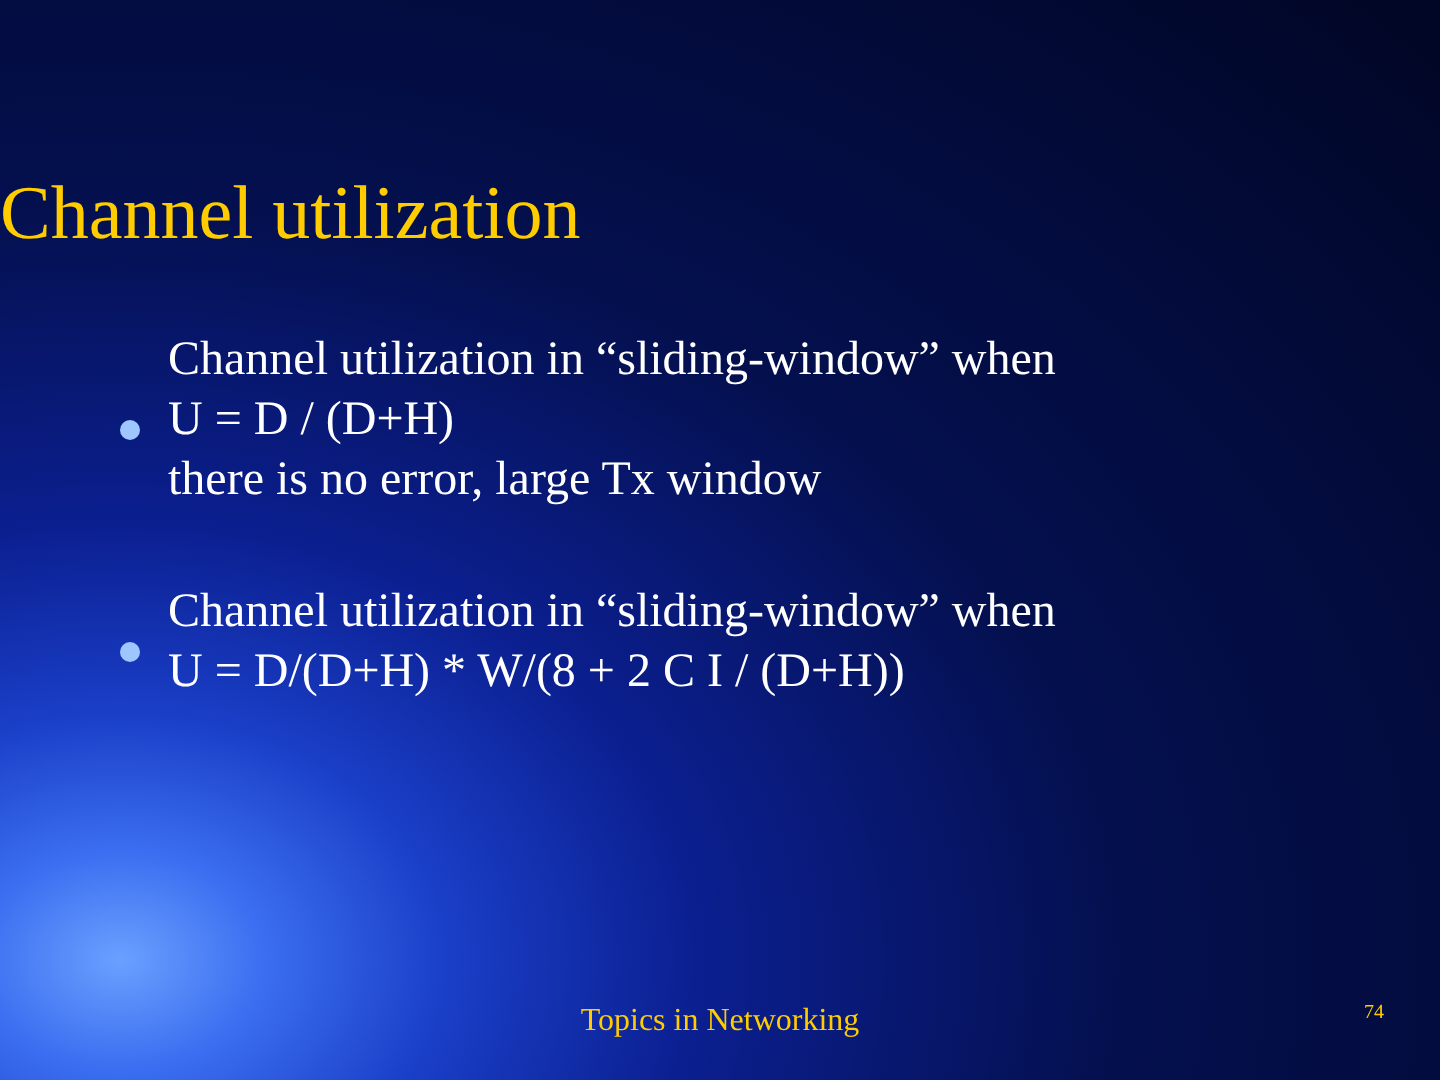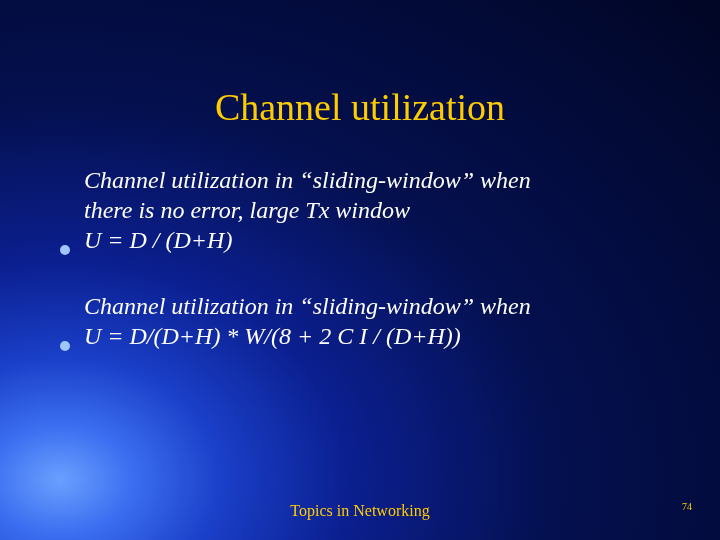--- a/index.html
+++ b/index.html
@@ -21,39 +21,38 @@
                 #0b1f90 32%,
                 #04104f 55%,
                 #010626 100%);
     box-sizing: border-box;
   }
   .title {
     position: absolute;
     top: 85px;
     left: 0;
     width: 100%;
-    text-align: center;
+    text-align: left;
     font-size: 38px;
     color: #ffcc00;
     font-weight: normal;
   }
   .content {
     position: absolute;
     top: 165px;
     left: 60px;
     right: 40px;
     color: #ffffff;
     font-size: 24px;
     line-height: 1.25;
   }
   .bullet-item {
     display: flex;
-    align-items: flex-end;
+    align-items: center;
     margin-bottom: 36px;
-    font-style: italic;
   }
   .bullet-dot {
     flex: 0 0 auto;
     width: 10px;
     height: 10px;
     border-radius: 50%;
     background: #9fc6ff;
     margin-top: 10px;
     margin-right: 14px;
   }
@@ -87,22 +86,22 @@
 <div class="slide">
 
   <div class="title">Channel utilization</div>
 
   <div class="content">
 
     <div class="bullet-item">
       <div class="bullet-dot"></div>
       <div class="bullet-text">
         <span class="bullet-line">Channel utilization in “sliding-window” when</span>
+        <span class="bullet-line">U = D / (D+H)</span>
         <span class="bullet-line">there is no error, large Tx window</span>
-        <span class="bullet-line">U = D / (D+H)</span>
       </div>
     </div>
 
     <div class="bullet-item">
       <div class="bullet-dot"></div>
       <div class="bullet-text">
         <span class="bullet-line">Channel utilization in “sliding-window” when</span>
         <span class="bullet-line">U = D/(D+H) * W/(8 + 2 C I / (D+H))</span>
       </div>
     </div>

